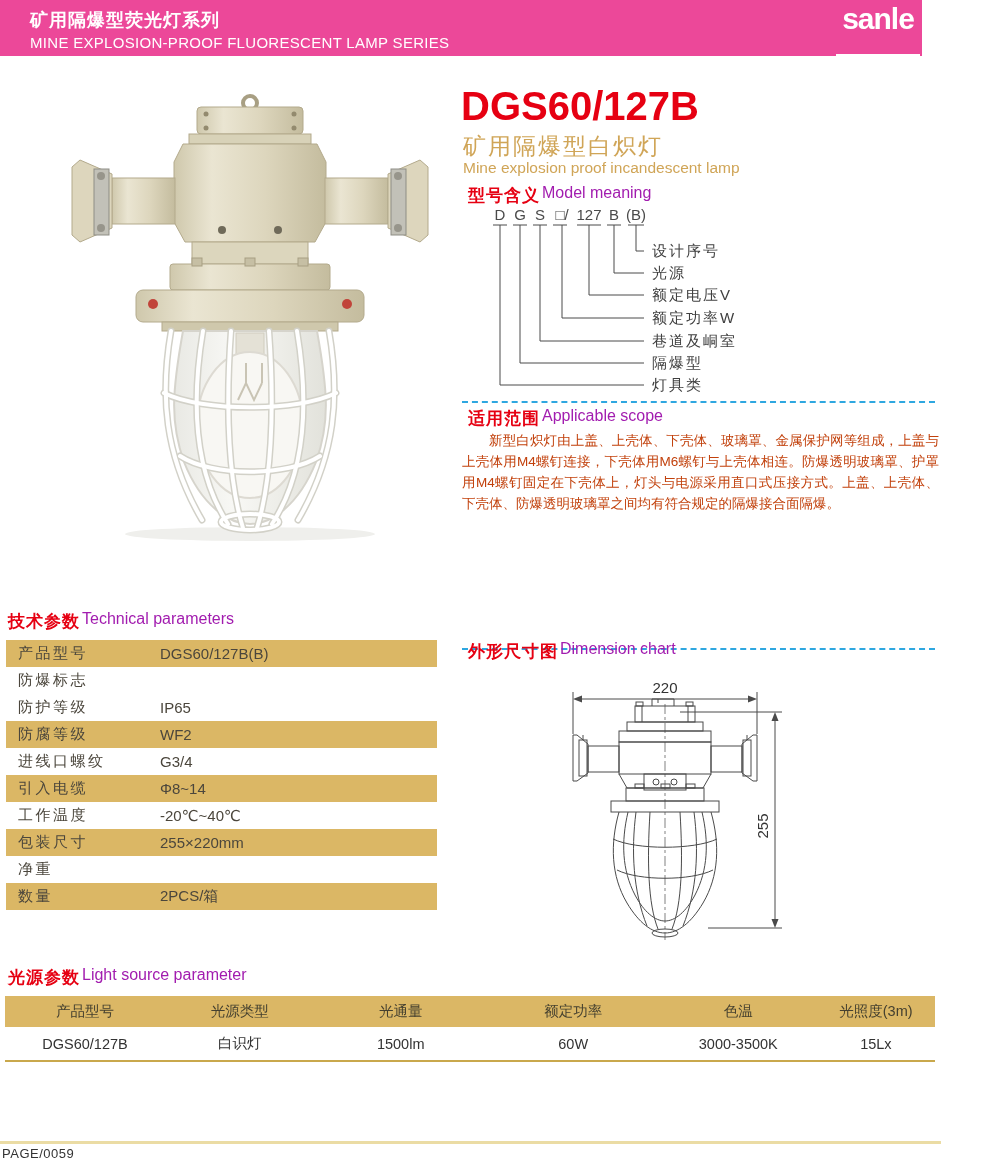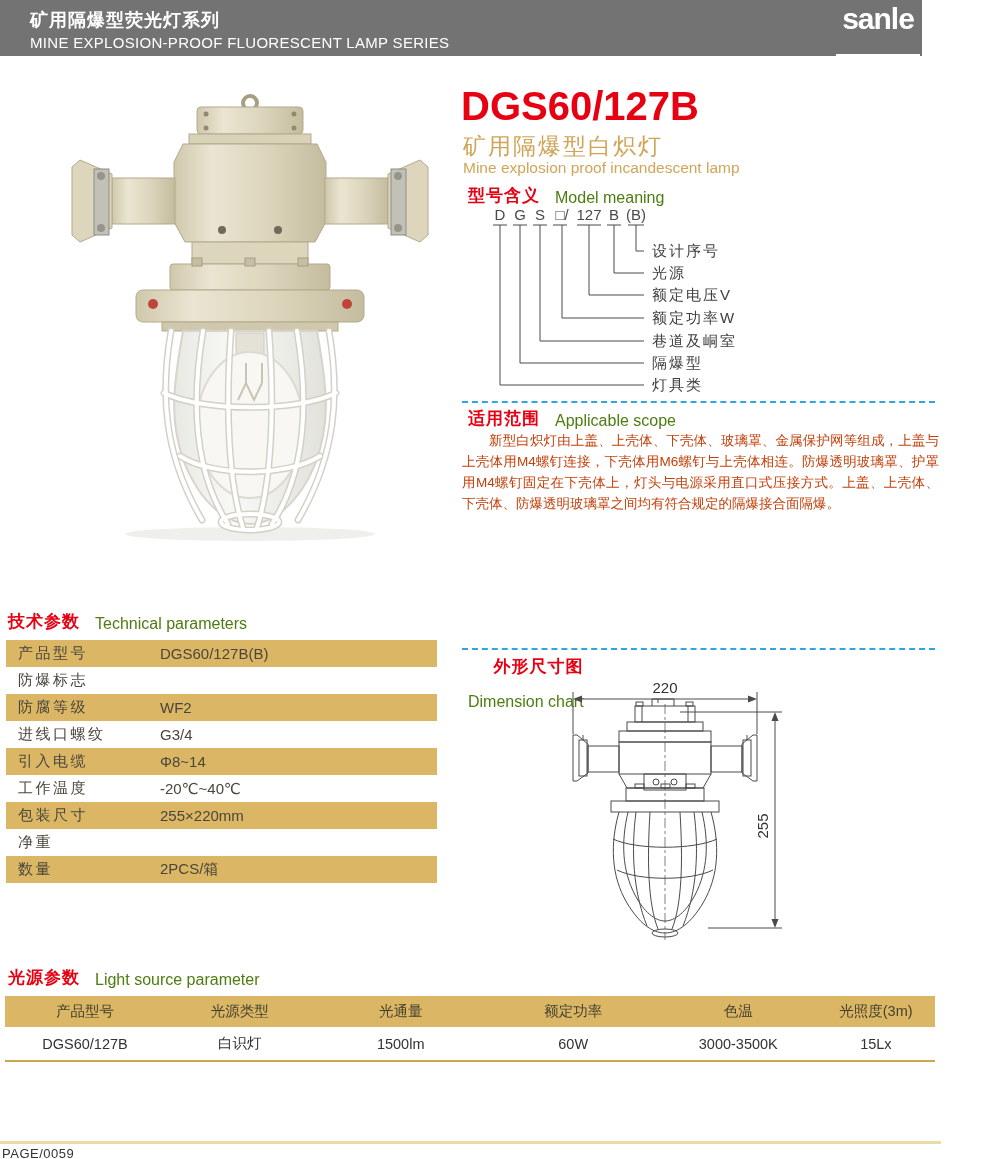--- a/index.html
+++ b/index.html
@@ -1,36 +1,36 @@
 <!DOCTYPE html>
 <html><head>
 <meta charset="utf-8">
 <style>
   html,body{margin:0;padding:0;background:#fff;}
   .page{position:relative;width:1000px;height:1159px;background:#fff;overflow:hidden;
         font-family:"Liberation Sans","DejaVu Sans",sans-serif;color:#3a3a3a;}
   .abs{position:absolute;}
 
   
-  .header{left:0;top:0;width:922px;height:56px;background:#737373;}
+  .header{left:0;top:0;width:922px;height:56px;background:#ec4899;}
   .header-cn{left:30px;top:8px;font-size:18px;font-weight:bold;color:#fff;letter-spacing:1px;}
   .header-en{left:30px;top:34px;font-size:15px;color:#fff;letter-spacing:.3px;}
   .logo{left:836px;top:3px;width:84px;text-align:center;color:#fff;}
   .logo-main{font-size:30px;font-weight:800;letter-spacing:-1px;line-height:32px;
              border-bottom:3px solid #fff;padding-bottom:19px;text-transform:lowercase;}
   .logo-sub{font-size:14px;letter-spacing:7px;margin-top:3px;margin-left:5px;white-space:nowrap;}
 
   
   .model-title{left:461px;top:84px;font-size:40px;font-weight:800;color:#E60012;letter-spacing:0;}
   .name-cn{left:463px;top:131px;font-size:23px;color:#D0A557;letter-spacing:2px;}
   .name-en{left:463px;top:159px;font-size:15.5px;color:#D0A557;}
 
-  .sec{display:flex;align-items:flex-end;gap:15px;white-space:nowrap;}
+  .sec{display:flex;align-items:flex-start;gap:2px;white-space:nowrap;}
   .sec-cn{font-size:17px;font-weight:bold;color:#E60012;letter-spacing:1px;}
-  .sec-en{font-size:16px;color:#4d7c0f;}
+  .sec-en{font-size:16px;color:#a21caf;}
 
   .divider{height:0;border-top:2px dashed #2EA7E0;}
 
   .scope-text{left:462px;top:430px;width:477px;font-size:13.5px;line-height:21px;
               color:#c2410c;text-align:justify;}
   .scope-text p{margin:0;text-indent:2em;}
 
   
   .tech-table{left:6px;top:640px;width:431px;font-size:15px;color:#4b463c;}
   .tech-row{display:flex;height:27px;align-items:center;}
@@ -203,21 +203,21 @@
     <span class="sec-cn">适用范围</span>
     <span class="sec-en">Applicable scope</span>
   </div>
 
   <div class="abs scope-text">
     <p>新型白炽灯由上盖、上壳体、下壳体、玻璃罩、金属保护网等组成，上盖与上壳体用M4螺钉连接，下壳体用M6螺钉与上壳体相连。防爆透明玻璃罩、护罩用M4螺钉固定在下壳体上，灯头与电源采用直口式压接方式。上盖、上壳体、下壳体、防爆透明玻璃罩之间均有符合规定的隔爆接合面隔爆。</p>
   </div>
 
   <div class="abs divider" style="left:462px;top:648px;width:473px;"></div>
 
-  <div class="abs sec" style="left:468px;top:655px;flex-direction:column;">
+  <div class="abs sec" style="left:468px;top:640px;">
     <span class="sec-cn">外形尺寸图</span>
     <span class="sec-en">Dimension chart</span>
   </div>
 
   <svg class="abs" style="left:540px;top:676px;" width="440" height="280" viewBox="0 0 440 280">
     <g stroke="#4a4a4a" stroke-width="1" fill="none">
       <line x1="125" y1="28" x2="125" y2="264" stroke-dasharray="10 3 3 3" stroke-width="0.7"></line>
 
       <line x1="33" y1="58" x2="33" y2="16"></line>
         <line x1="217" y1="58" x2="217" y2="16"></line>
@@ -285,20 +285,24 @@
   </div>
 
   <div class="abs tech-table">
     <div class="tech-row gold">
       <div class="tech-label">产品型号</div>
       <div class="tech-value">DGS60/127B(B)</div>
     </div>
     <div class="tech-row">
       <div class="tech-label">防爆标志</div>
     </div>
+    <div class="tech-row">
+      <div class="tech-label">防护等级</div>
+      <div class="tech-value">IP65</div>
+    </div>
     <div class="tech-row gold">
       <div class="tech-label">防腐等级</div>
       <div class="tech-value">WF2</div>
     </div>
     <div class="tech-row">
       <div class="tech-label">进线口螺纹</div>
       <div class="tech-value">G3/4</div>
     </div>
     <div class="tech-row gold">
       <div class="tech-label">引入电缆</div>

